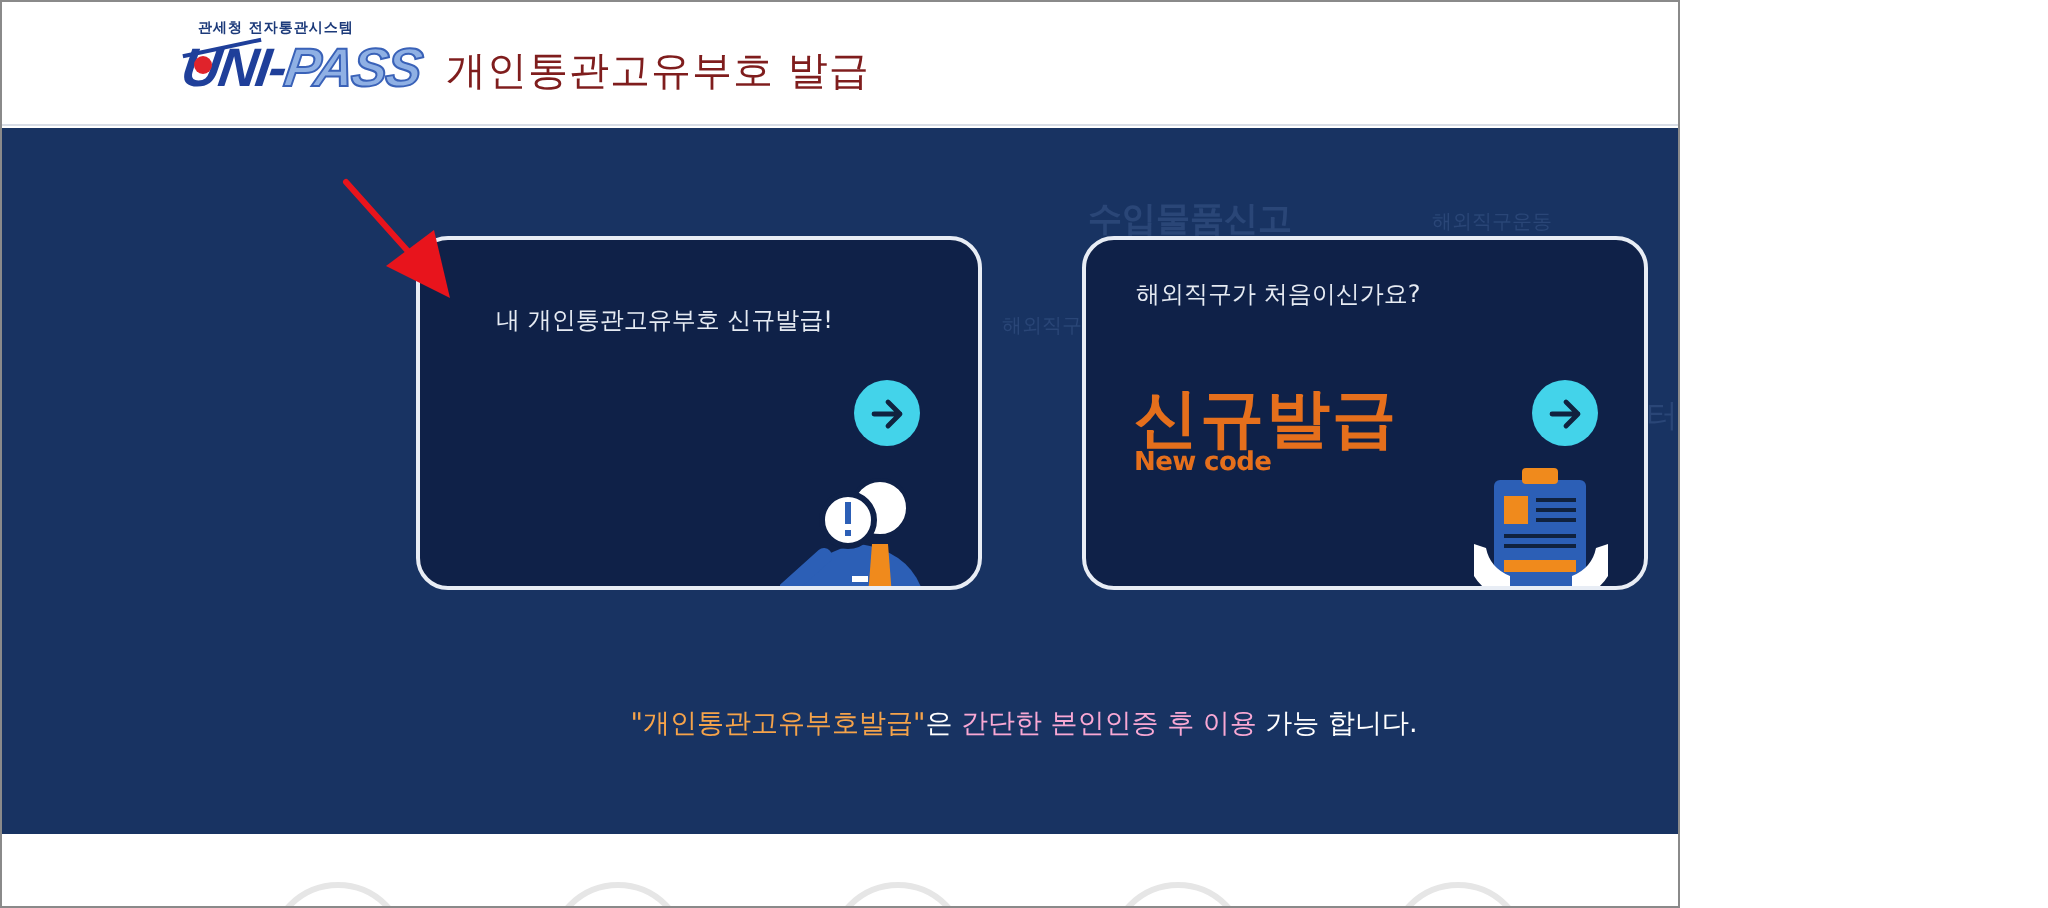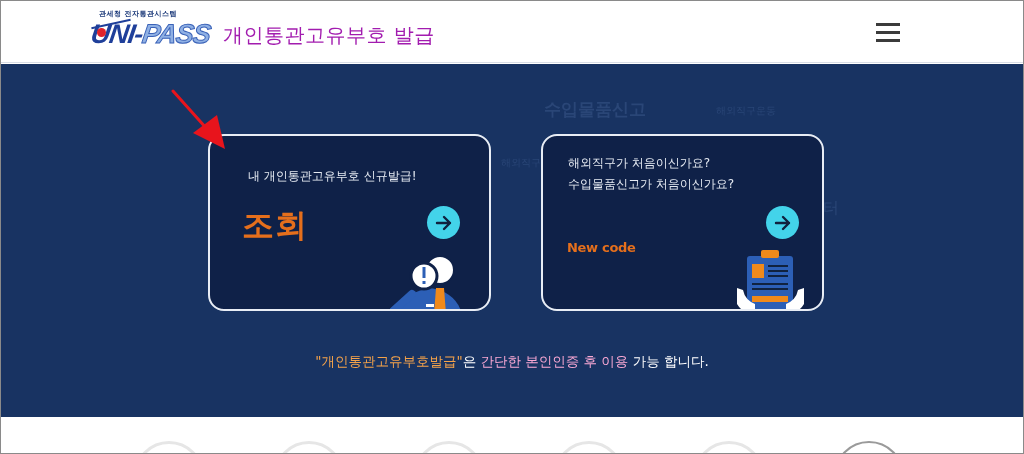--- a/index.html
+++ b/index.html
@@ -2,21 +2,21 @@
 <html><head>
   <meta charset="utf-8">
   <style>
     * { box-sizing: border-box; margin: 0; padding: 0; }
     html, body {
       width: 1024px; height: 454px; overflow: hidden;
       background: #ffffff;
       font-family: "DejaVu Sans", "Liberation Sans", sans-serif;
     }
     .frame {
-      position: relative; width: 1024px; height: 454px;
+      position: relative; width: 840px; height: 454px;
       border: 1px solid #8a8a8a;
       background: #fff;
       overflow: hidden;
     }
     
     .header {
       position: absolute; left: 0; top: 0; width: 1022px; height: 62px;
       background: #ffffff;
       border-bottom: 1px solid #d8dde6;
     }
@@ -38,21 +38,21 @@
     .logo-dot {
       position: absolute; left: 6px; top: 19px; width: 9px; height: 9px;
       border-radius: 50%; background: #e0232b;
     }
     .logo-swoosh {
       position: absolute; left: 0; top: 14px; width: 40px; height: 2px;
       background: #1f3f9a; transform: rotate(-12deg);
     }
     .site-title {
       position: absolute; left: 222px; top: 21px;
-      font-size: 20px; color: #a21caf; white-space: nowrap; letter-spacing: 0.5px;
+      font-size: 20px; color: #7f1d1d; white-space: nowrap; letter-spacing: 0.5px;
     }
     .menu-btn {
       position: absolute; left: 875px; top: 22px; width: 24px; height: 20px;
       cursor: pointer;
     }
     .menu-btn span {
       position: absolute; left: 0; width: 24px; height: 3px; background: #3b3b3b;
     }
     .menu-btn span:nth-child(1) { top: 0; }
     .menu-btn span:nth-child(2) { top: 8px; }
@@ -65,21 +65,21 @@
     }
     .ghost-text {
       position: absolute; color: #2a4677; white-space: nowrap;
     }
     .ghost-1 { left: 543px; top: 34px; font-size: 17px; font-weight: bold; }
     .ghost-2 { left: 715px; top: 40px; font-size: 10px; }
     .ghost-3 { left: 822px; top: 134px; font-size: 16px; }
     .ghost-4 { left: 500px; top: 92px; font-size: 10px; }
 
     .card {
-      position: absolute; top: 70px; width: 283px; height: 177px;
+      position: absolute; top: 54px; width: 283px; height: 177px;
       background: #0f2148;
       border: 2px solid #e8edf5;
       border-radius: 16px;
       cursor: pointer;
       overflow: hidden;
     }
     .card-check { left: 207px; }
     .card-new { left: 540px; }
 
     .card-subtitle {
@@ -163,43 +163,42 @@
   <div class="hero">
     <div class="ghost-text ghost-1">수입물품신고</div>
     <div class="ghost-text ghost-2">해외직구운동</div>
     <div class="ghost-text ghost-3">터</div>
     <div class="ghost-text ghost-4">해외직구</div>
 
     <div class="card card-check">
       <div class="card-subtitle">
         <div>내 개인통관고유부호 신규발급!</div>
       </div>
-      <div class="card-title">조회</div>
       <div class="arrow-btn">
         <svg viewBox="0 0 20 20">
           <path d="M3 10 H16 M10 4 L16 10 L10 16" stroke="#10223f" stroke-width="2.4" fill="none" stroke-linecap="round" stroke-linejoin="round"></path>
         </svg>
       </div>
       <svg class="illus illus-person" viewBox="0 0 80 60">
         <path d="M8 60 Q14 38 40 34 Q66 38 72 60 Z" fill="#2c5fb6"></path>
         <line x1="2" y1="58" x2="22" y2="40" stroke="#2c5fb6" stroke-width="8" stroke-linecap="round"></line>
         <circle cx="50" cy="16" r="14" fill="#ffffff" stroke="#0f2148" stroke-width="2"></circle>
         <polygon points="46,34 54,34 56,60 44,60" fill="#f08a1c"></polygon>
         <rect x="36" y="50" width="8" height="3" fill="#ffffff"></rect>
         <circle cx="34" cy="22" r="13" fill="#ffffff" stroke="#0f2148" stroke-width="3"></circle>
         <rect x="32.5" y="13" width="3" height="11" fill="#2c5fb6"></rect>
         <rect x="32.5" y="27" width="3" height="3" fill="#2c5fb6"></rect>
       </svg>
     </div>
 
     <div class="card card-new">
       <div class="card-subtitle">
         <div>해외직구가 처음이신가요?</div>
-        <div>수입물품신고가 처음이신가요?</div>
-      </div>
+      </div>
+      <div class="card-title">신규발급</div>
       <div class="card-eng">New code</div>
       <div class="arrow-btn">
         <svg viewBox="0 0 20 20">
           <path d="M3 10 H16 M10 4 L16 10 L10 16" stroke="#10223f" stroke-width="2.4" fill="none" stroke-linecap="round" stroke-linejoin="round"></path>
         </svg>
       </div>
       <svg class="illus illus-clipboard" viewBox="0 0 75 66">
         <rect x="14" y="8" width="46" height="58" rx="3" fill="#2c5fb6"></rect>
         <rect x="28" y="2" width="18" height="8" rx="2" fill="#f08a1c"></rect>
         <rect x="19" y="16" width="12" height="14" fill="#f08a1c"></rect>

